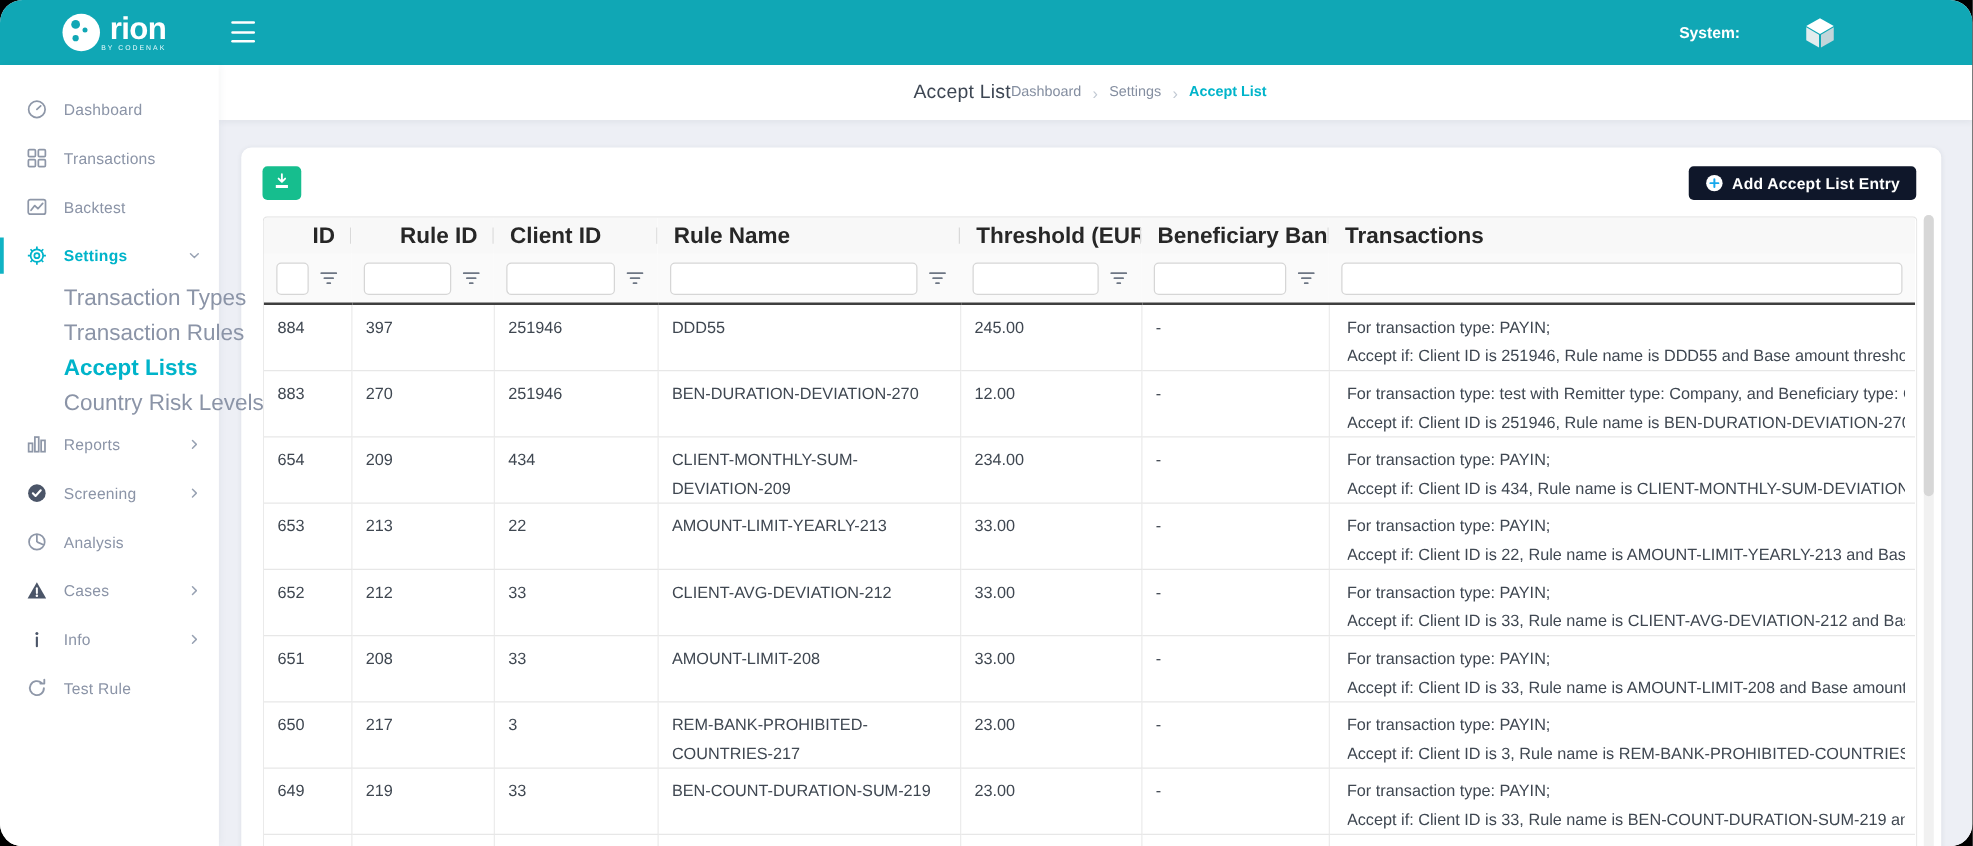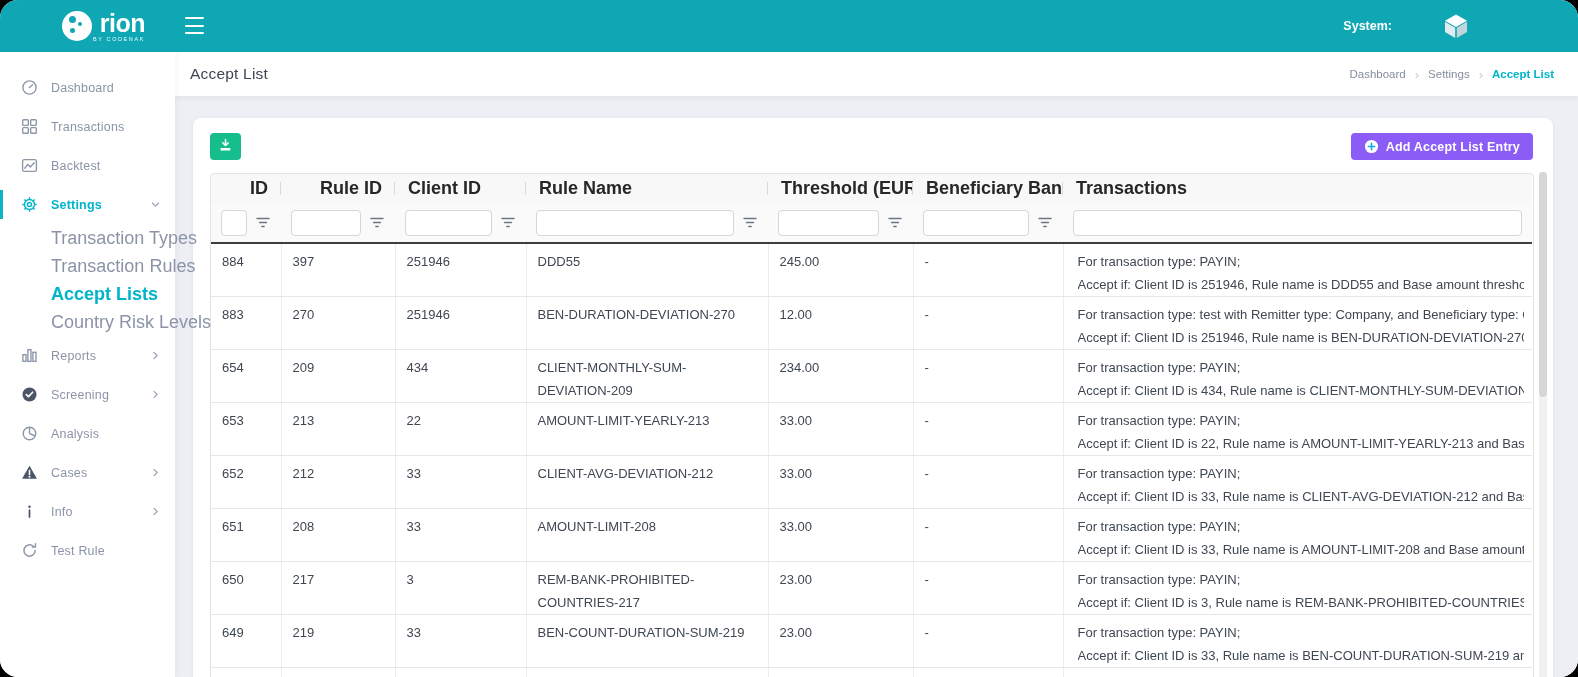--- a/index.html
+++ b/index.html
@@ -1,21 +1,21 @@
 <!DOCTYPE html>
 <html><head>
 <meta charset="utf-8">
 <style>
   html,body{margin:0;padding:0;background:#000;}
   *{box-sizing:border-box;font-family:"Liberation Sans","DejaVu Sans",sans-serif;}
   .window{position:relative;width:1578px;height:677px;background:#fff;border-radius:18px;overflow:hidden;}
 
   
   .topbar{position:absolute;left:0;top:0;width:100%;height:52px;background:#10a7b5;}
-  .logo-area{position:absolute;left:16px;top:0;width:175px;height:52px;display:flex;align-items:center;justify-content:center;}
+  .logo-area{position:absolute;left:4px;top:0;width:175px;height:52px;display:flex;align-items:center;justify-content:center;}
   .logo-lockup{display:flex;align-items:center;}
   .logo-mark{width:30px;height:30px;border-radius:50%;background:#fff;position:relative;flex:0 0 auto;}
   .logo-mark i{position:absolute;border-radius:50%;background:#10a7b5;}
   .logo-mark i.d1{width:7px;height:7px;left:7px;top:5px;}
   .logo-mark i.d2{width:4px;height:4px;left:16px;top:11px;}
   .logo-mark i.d3{width:5px;height:5px;left:8px;top:17px;}
   .logo-words{display:flex;flex-direction:column;align-items:flex-end;margin-left:1px;}
   .logo-text{color:#fff;font-size:25px;font-weight:700;letter-spacing:-.5px;line-height:24px;}
   .logo-sub{color:#e8fbfd;font-size:5.5px;letter-spacing:1.6px;text-transform:uppercase;margin-top:1px;}
   .hamburger{position:absolute;left:185px;top:17px;width:19px;height:17px;display:flex;flex-direction:column;justify-content:space-between;cursor:pointer;}
@@ -30,33 +30,33 @@
   .nav-ind{position:absolute;left:0;top:5px;bottom:5px;width:3px;background:transparent;}
   .nav-item.active .nav-ind{background:#10b3c4;}
   .nav-icon{width:17px;height:17px;margin-right:13px;display:flex;align-items:center;justify-content:center;flex:0 0 auto;}
   .nav-label{font-size:12.5px;color:#8b94a7;letter-spacing:.2px;white-space:nowrap;}
   .nav-item.active .nav-label{color:#00b4ca;font-weight:700;}
   .nav-chev{margin-left:auto;width:12px;height:12px;display:flex;align-items:center;justify-content:center;}
   .nav-sub{height:28px;display:flex;align-items:center;padding-left:51px;font-size:18px;color:#8b94a7;cursor:pointer;white-space:nowrap;}
   .nav-sub.active{color:#00b4ca;font-weight:700;}
 
   
-  .titlebar{position:absolute;left:175px;top:52px;right:0;height:44px;background:#fff;box-shadow:0 2px 5px rgba(40,50,70,.06);display:flex;align-items:center;justify-content:space-between;padding:0 24px 0 15px;z-index:2;}
+  .titlebar{position:absolute;left:175px;top:52px;right:0;height:44px;background:#fff;box-shadow:0 2px 5px rgba(40,50,70,.06);display:flex;align-items:center;justify-content:center;padding:0 24px 0 15px;z-index:2;}
   .page-title{font-size:15.5px;color:#3d4653;font-weight:500;letter-spacing:.2px;}
   .breadcrumb{display:flex;align-items:center;gap:9px;font-size:11.5px;}
   .crumb{color:#848ea0;cursor:pointer;}
   .crumb.active{color:#00b4ca;font-weight:700;cursor:default;}
   .crumb-sep{color:#c3cad4;font-size:13px;line-height:1;}
 
   
   .content{position:absolute;left:175px;top:96px;right:0;bottom:0;background:#edeff5;}
   .card{position:absolute;left:18px;top:22px;width:1360px;height:640px;background:#fff;border-radius:8px;box-shadow:0 1px 4px rgba(40,50,70,.08);}
   .card-toolbar{display:flex;align-items:flex-start;justify-content:space-between;padding:15px 20px 13px 17px;}
   .btn-download{width:31px;height:27px;border:none;border-radius:4px;background:#16be8e;display:flex;align-items:center;justify-content:center;cursor:pointer;padding:0;}
-  .btn-add{height:27px;border:none;border-radius:4px;background:#8b5cf6;color:#fff;font-size:12.5px;font-weight:600;display:flex;align-items:center;gap:7px;padding:0 13px;cursor:pointer;letter-spacing:.2px;}
+  .btn-add{height:27px;border:none;border-radius:4px;background:#0f172a;color:#fff;font-size:12.5px;font-weight:600;display:flex;align-items:center;gap:7px;padding:0 13px;cursor:pointer;letter-spacing:.2px;}
 
   
   .grid-wrap{margin:0 19px 0 17px;border:1px solid #e3e3e3;border-bottom:none;border-radius:4px 4px 0 0;overflow:hidden;}
   table.grid{border-collapse:collapse;table-layout:fixed;width:1321px;}
   .grid thead .hrow th{height:29px;background:#f8f8f8;font-size:18px;font-weight:700;color:#272727;padding:0 13px;position:relative;white-space:nowrap;overflow:hidden;}
   .grid thead .hrow th .hsep{position:absolute;right:0;top:8px;bottom:8px;width:1px;background:#d9d9d9;}
   .grid thead .frow td{height:40px;background:#fafafa;border-bottom:2px solid #3e3e3e;padding:0 10px;}
   .fcell{display:flex;align-items:center;gap:9px;}
   .fcell input{flex:1 1 auto;min-width:0;height:26px;border:1px solid #d6d6d6;border-radius:4px;background:#fff;padding:0 6px;font-size:12px;color:#444;outline:none;}
   .ficon{flex:0 0 auto;width:15px;height:13px;display:flex;align-items:center;cursor:pointer;}

